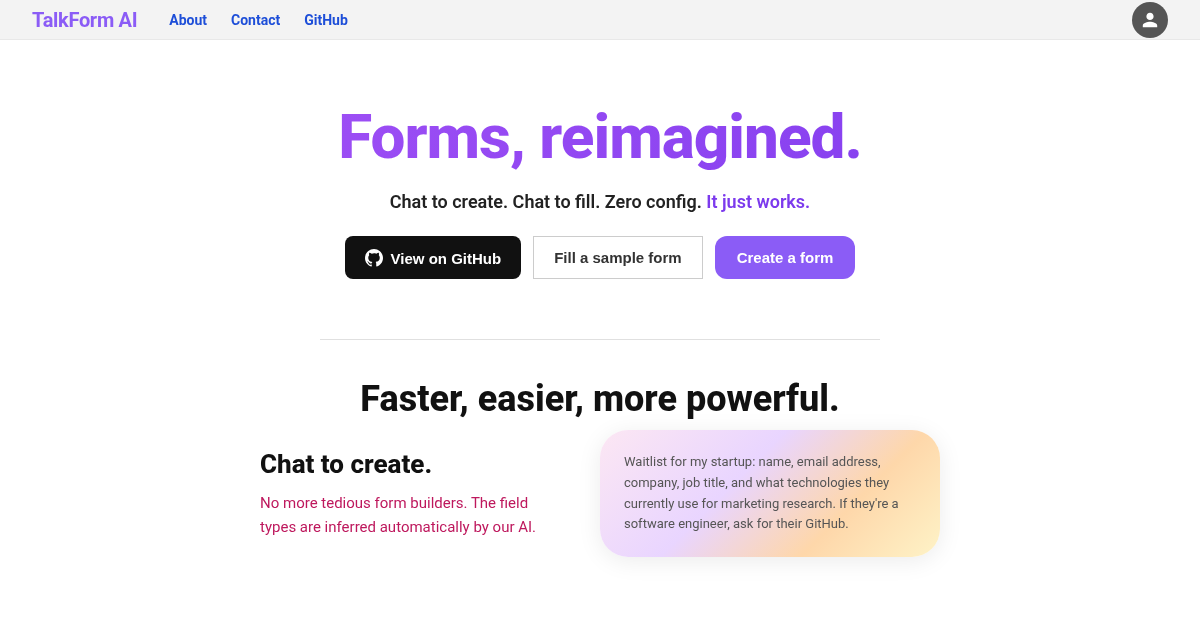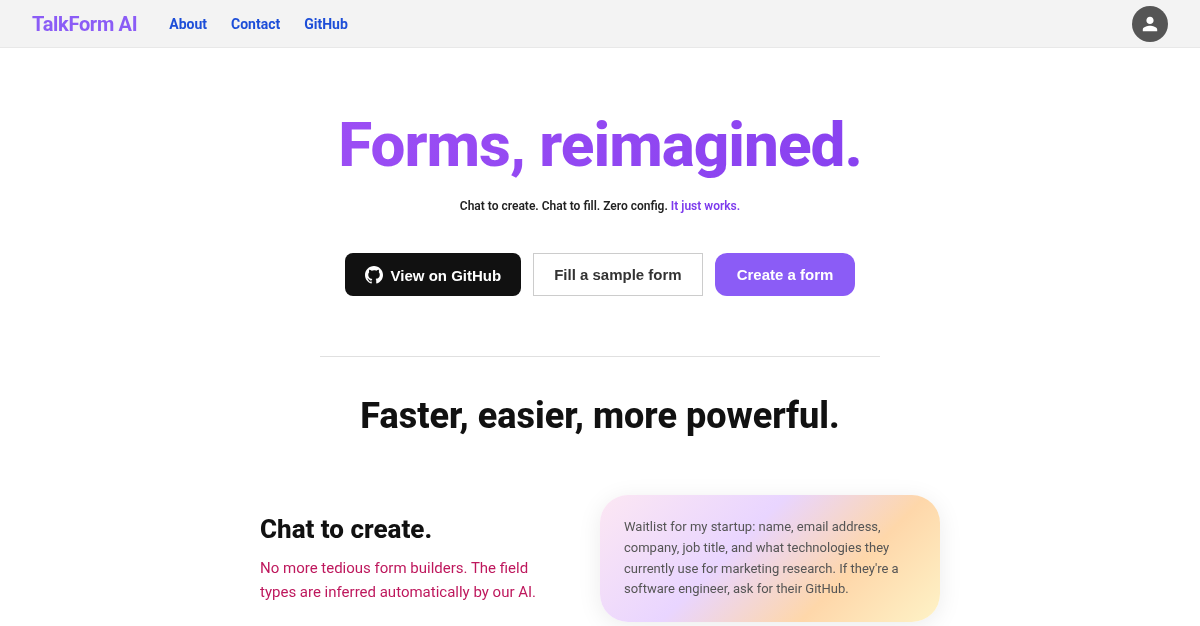--- a/index.html
+++ b/index.html
@@ -16,21 +16,21 @@
       min-height: 626px;
       overflow-x: hidden;
     }
 
     
     nav {
       background: #f3f3f3;
       display: flex;
       align-items: center;
       padding: 0 32px;
-      height: 48px;
+      height: 40px;
       border-bottom: 1px solid #e8e8e8;
     }
 
     .nav-logo {
       font-size: 20px;
       font-weight: 700;
       color: #8b5cf6;
       margin-right: 32px;
       letter-spacing: -0.3px;
     }
@@ -72,24 +72,24 @@
       font-weight: 800;
       background: linear-gradient(135deg, #a855f7, #7c3aed);
       -webkit-background-clip: text;
       -webkit-text-fill-color: transparent;
       background-clip: text;
       margin-bottom: 18px;
       letter-spacing: -1px;
     }
 
     .hero-subtitle {
-      font-size: 12px;
+      font-size: 18px;
       font-weight: 600;
       color: #222;
-      margin-bottom: 40px;
+      margin-bottom: 24px;
     }
 
     .hero-subtitle .highlight {
       color: #7c3aed;
     }
 
     .hero-buttons {
       display: flex;
       justify-content: center;
       gap: 12px;
@@ -152,21 +152,20 @@
     
     .features-section {
       text-align: center;
       padding: 10px 20px 40px;
     }
 
     .features-title {
       font-size: 36px;
       font-weight: 800;
       color: #111;
-      margin-bottom: 48px;
     }
 
     
     .feature-row {
       display: flex;
       align-items: center;
       justify-content: center;
       gap: 60px;
       padding: 10px 120px;
       text-align: left;

